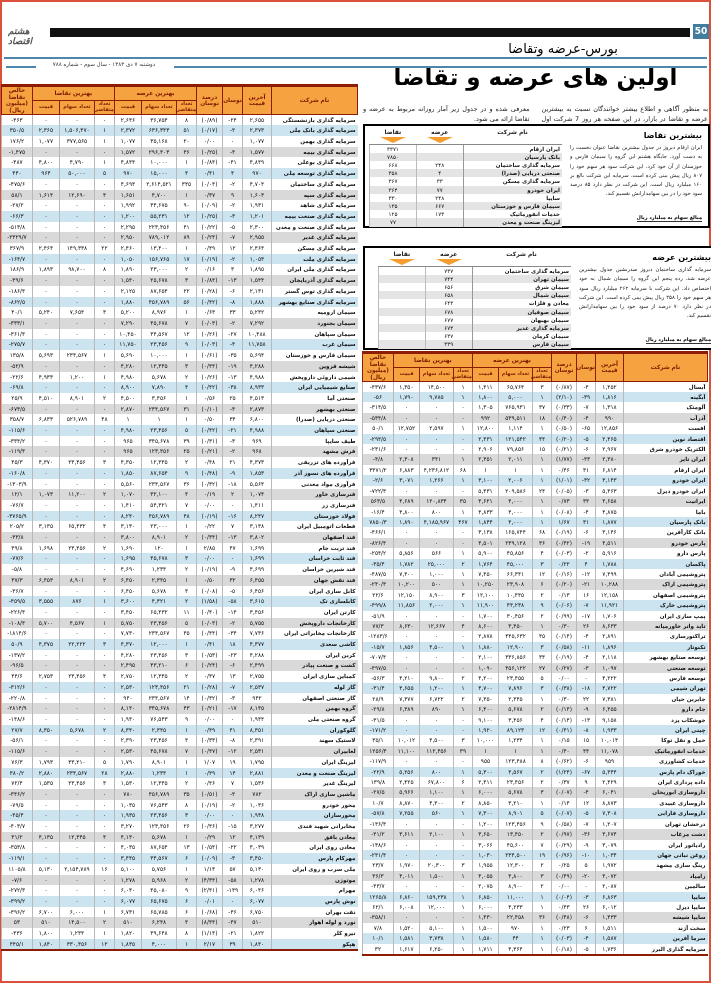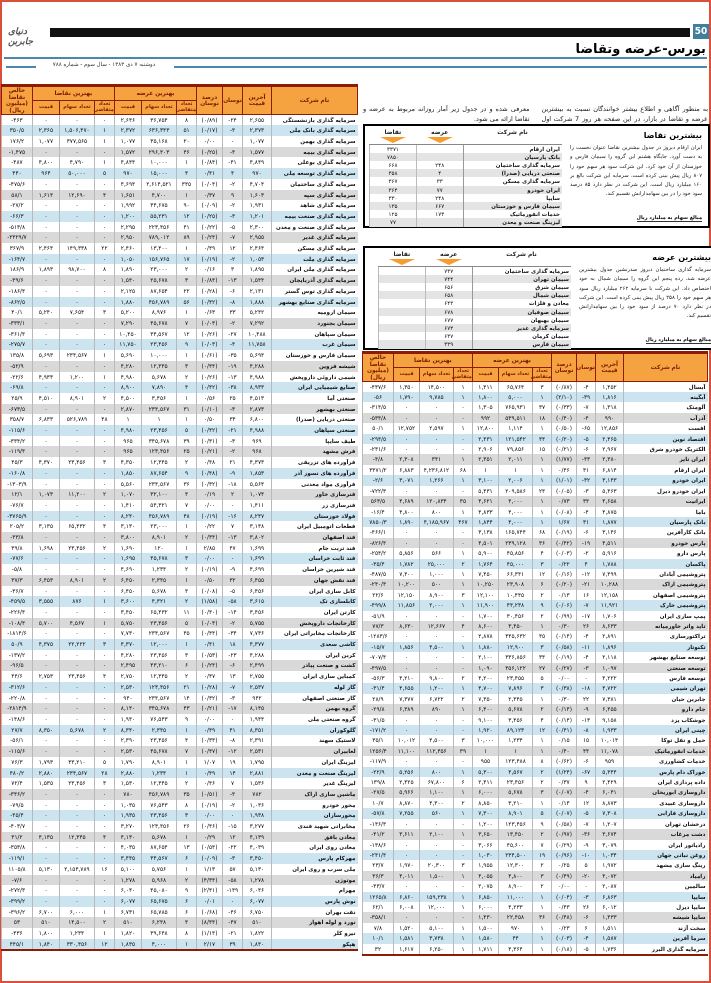--- a/index.html
+++ b/index.html
@@ -6,22 +6,22 @@
   #page{position:relative;width:711px;height:983px;background:#fff;overflow:hidden;
         font-family:"DejaVu Sans",sans-serif;direction:rtl;}
   
   .frame{position:absolute;background:#da503a;}
   
   .badge{position:absolute;left:693px;top:24px;width:16px;height:15px;background:#417e9e;
          color:#fff;font-size:9px;font-weight:bold;text-align:center;line-height:15px;}
   .blackbar{position:absolute;left:50px;top:28px;width:640px;height:9px;background:#111;}
   .masthead{position:absolute;left:8px;top:26px;width:44px;font-size:9px;font-weight:bold;
             font-style:italic;color:#555;direction:rtl;text-align:left;}
-  .section-title{position:absolute;left:420px;top:41px;width:286px;text-align:right;
-                 font-size:13px;font-weight:bold;color:#000;}
+  .section-title{position:absolute;left:420px;top:41px;width:286px;text-align:center;
+                 font-size:13px;font-weight:normal;color:#000;}
   .bluerule{position:absolute;left:4px;top:57px;width:703px;height:2px;background:#4d87ad;}
   .date-dash{position:absolute;left:6px;top:66px;width:30px;height:2px;background:#4d87ad;}
   .dateline{position:absolute;left:38px;top:61px;width:132px;font-size:5.5px;color:#333;
             text-align:center;white-space:nowrap;}
   .date-line2{position:absolute;left:174px;top:66px;width:533px;height:1.5px;background:#4d87ad;}
   
   .art-title{position:absolute;left:363px;top:64px;width:345px;text-align:center;
              font-size:23px;font-weight:bold;color:#000;}
   .intro{position:absolute;left:363px;top:104px;width:345px;height:34px;font-size:6.5px;
          line-height:1.55;text-align:justify;column-count:2;column-gap:12px;color:#222;}
@@ -63,27 +63,28 @@
 
 <div id="page">
 
   <div class="frame" style="left:0;top:0;bottom:0;width:2px;"></div>
   <div class="frame" style="right:0;top:0;bottom:0;width:2px;"></div>
   <div class="frame" style="left:0;right:0;bottom:0;height:2px;"></div>
   <div class="frame" style="left:0;right:0;top:0;height:2px;"></div>
 
   <div class="badge">50</div>
   <div class="blackbar"></div>
-  <div class="masthead">دنیای جابربن</div>
+  <div class="masthead">هشتم اقتصاد</div>
   <div class="section-title">بورس-عرضه وتقاضا</div>
   <div class="bluerule"></div>
   <div class="date-dash"></div>
   <div class="dateline">دوشنبه ۷ دی ۱۳۸۳ - سال سوم - شماره ۷۸۸</div>
   <div class="date-line2"></div>
 
+  <div class="art-title">اولین های عرضه و تقاضا</div>
   <div class="intro">به منظور آگاهی و اطلاع بیشتر خوانندگان نسبت به بیشترین عرضه و تقاضا در بازار، در این صفحه هر روز 7 شرکت اول معرفی شده و در جدول زیر آمار روزانه مربوط به عرضه و تقاضا ارائه می شود.</div>
 
   <div class="box" style="top:124px;height:100px;">
     <div class="box-text">
       <h3>بیشترین تقاضا</h3>
       <p>ایران ارقام دیروز در جدول بیشترین تقاضا عنوان نخست را به دست آورد. جایگاه هشتم این گروه را سیمان فارس و خوزستان از آن خود کرد. این شرکت سود هر سهم خود را ۸۰۷ ریال پیش بینی کرده است. سرمایه این شرکت بالغ بر ۱۶۰ میلیارد ریال است. این شرکت در نظر دارد ۸۵ درصد سود خود را در بین سهامدارانش تقسیم کند.</p>
       <div class="box-note">مبالغ سهام به میلیارد ریال</div>
     </div>
     <div class="box-table">
       <table class="bt">

